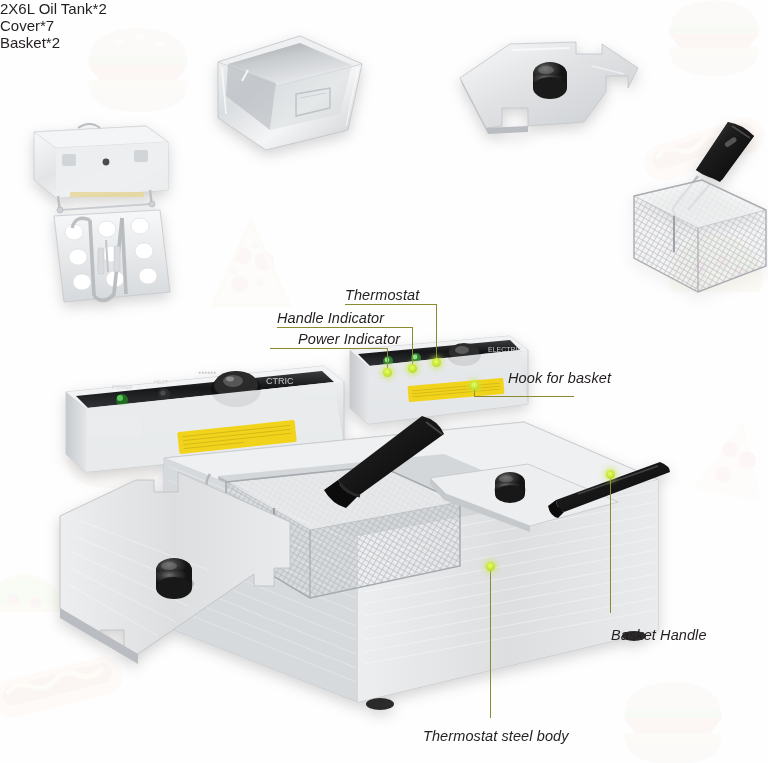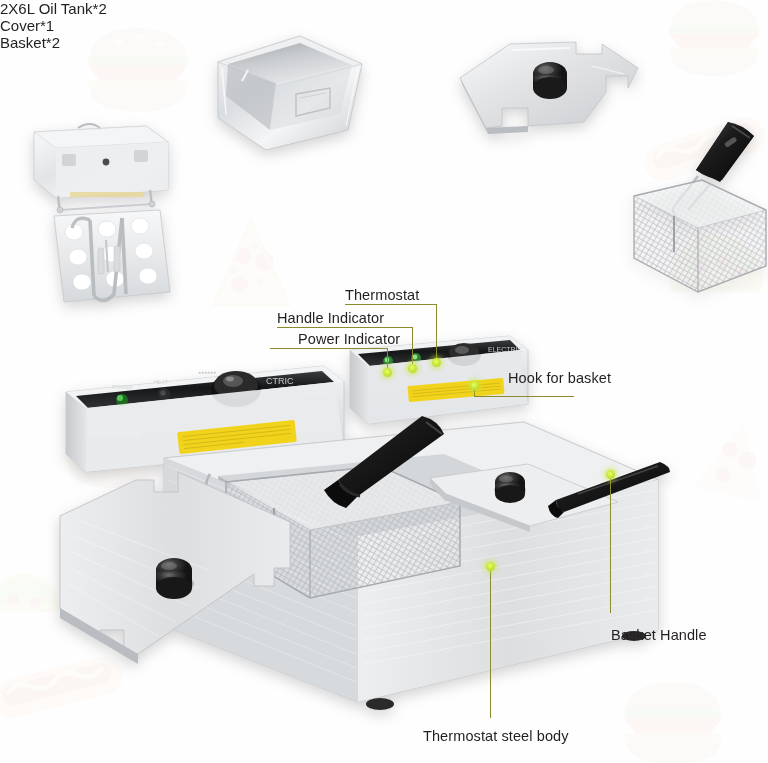--- a/index.html
+++ b/index.html
@@ -19,20 +19,21 @@
   .wm svg{display:block;}
 
   
   .lbl{
     position:absolute;
     font-size:14.5px;
     color:#231f20;
     white-space:nowrap;
     letter-spacing:.1px;
     line-height:1.1;
+    font-style:italic;
   }
   .part-lbl{font-size:15px;color:#231f20;}
 
   
   .ln{position:absolute;background:#8a8a2e;}
   .ln.h{height:1px;}
   .ln.v{width:1px;}
 
   
   .dot{
@@ -264,21 +265,21 @@
       <ellipse cx="98" cy="44" rx="17" ry="12" fill="url(#knobG)"></ellipse>
       <rect x="81" y="44" width="34" height="14" fill="url(#knobG)"></rect>
       <ellipse cx="98" cy="58" rx="17" ry="11" fill="#1a1a1a"></ellipse>
       <ellipse cx="94" cy="40" rx="8" ry="4" fill="#7a7a7a" opacity=".55"></ellipse>
 
       <path d="M60 20 L118 18" stroke="#ffffff" stroke-width="2" opacity=".65"></path>
       <path d="M140 36 L172 44" stroke="#ffffff" stroke-width="1.4" opacity=".5"></path>
     </svg>
   </div>
 
-  <div class="part-lbl" style="left:527px;top:172px;">Cover*1</div>
+  <div class="part-lbl" style="left:527px;top:172px;">Cover*7</div>
 
   <div style="position:absolute;left:632px;top:118px;width:136px;height:186px;" class="shadowy">
     <svg width="136" height="186" viewBox="0 0 136 186">
       <defs>
         <pattern id="wire" width="5" height="5" patternUnits="userSpaceOnUse" patternTransform="rotate(30)">
           <path d="M0 0 L0 5 M0 0 L5 0" stroke="#b9bdc1" stroke-width=".8" fill="none"></path>
         </pattern>
         <linearGradient id="handleG" x1="0" y1="0" x2="1" y2="1">
           <stop offset="0%" stop-color="#4e4e4e"></stop>
             <stop offset="40%" stop-color="#1c1c1c"></stop>

